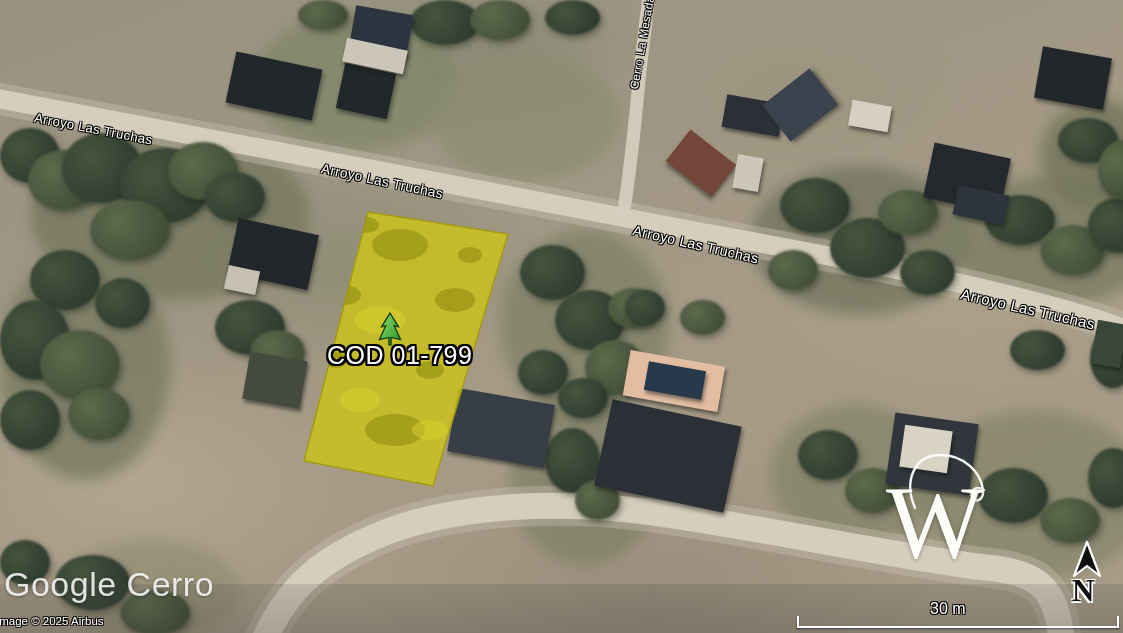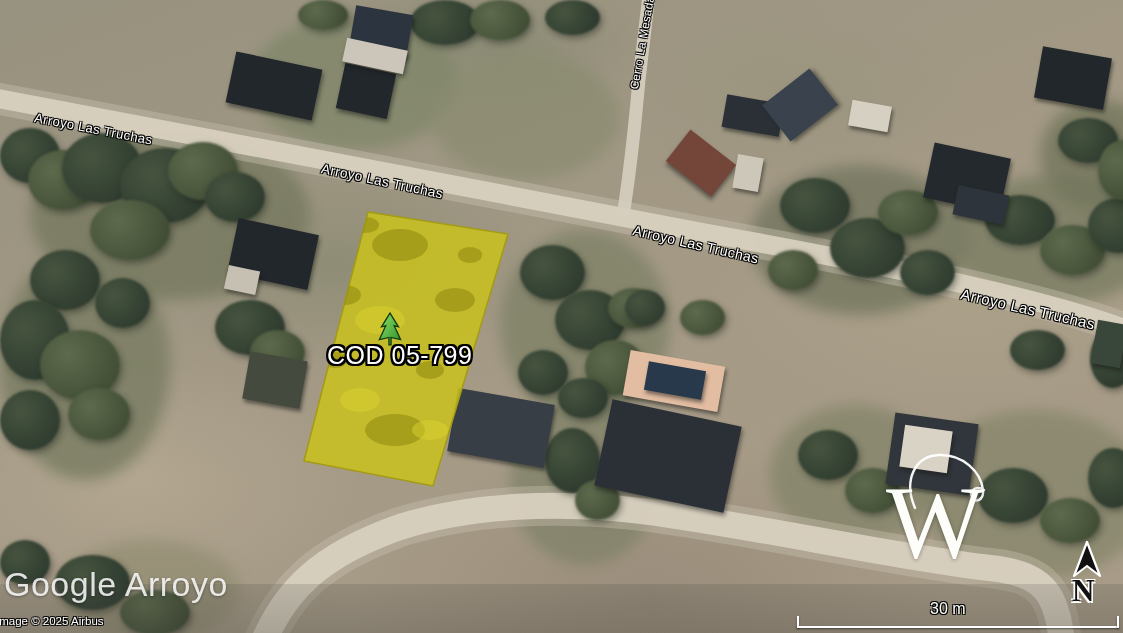--- a/index.html
+++ b/index.html
@@ -209,30 +209,30 @@
 
   <svg class="tree-marker" viewBox="0 0 24 32">
     <defs>
       <linearGradient id="tg" x1="0" y1="0" x2="1" y2="1">
         <stop offset="0" stop-color="#8fe066"></stop>
           <stop offset="1" stop-color="#2c8f2c"></stop>
       </linearGradient>
     </defs>
     <path d="M12 1 L20 14 L16 13 L22 26 L13 24 L13 31 L11 31 L11 24 L2 26 L8 13 L4 14 Z" fill="url(#tg)" stroke="#0e3a10" stroke-width="1.2"></path>
   </svg>
-  <div class="parcel-label">COD 05-799</div>
+  <div class="parcel-label">COD 01-799</div>
 
   <div class="street-label street-a">Arroyo Las Truchas</div>
   <div class="street-label street-b">Arroyo Las Truchas</div>
   <div class="street-label street-c">Arroyo Las Truchas</div>
   <div class="street-label street-d">Arroyo Las Truchas</div>
   <div class="street-label street-v">Cerro La Mesada</div>
 
   <div class="bottom-band"></div>
-  <div class="ge-logo">Google Arroyo</div>
+  <div class="ge-logo">Google Cerro</div>
   <div class="copyright">Image © 2025 Airbus</div>
 
   <svg class="brand-swash" width="100" height="80" viewBox="0 0 100 80">
     <path d="M10 58 C -2 30 10 6 34 5 C 58 4 76 22 78 40 C 79 50 70 54 67 47 C 64 40 72 35 79 40" fill="none" stroke="#ffffff" stroke-width="2.4" stroke-linecap="round" opacity="0.95"></path>
   </svg>
   <div class="brand-w">W</div>
 
   <div class="compass">
     <svg width="42" height="40" viewBox="0 0 42 40">
       <path d="M21 2 L34 36 L21 26 L8 36 Z" fill="#111" stroke="#fff" stroke-width="2.2" stroke-linejoin="round"></path>

